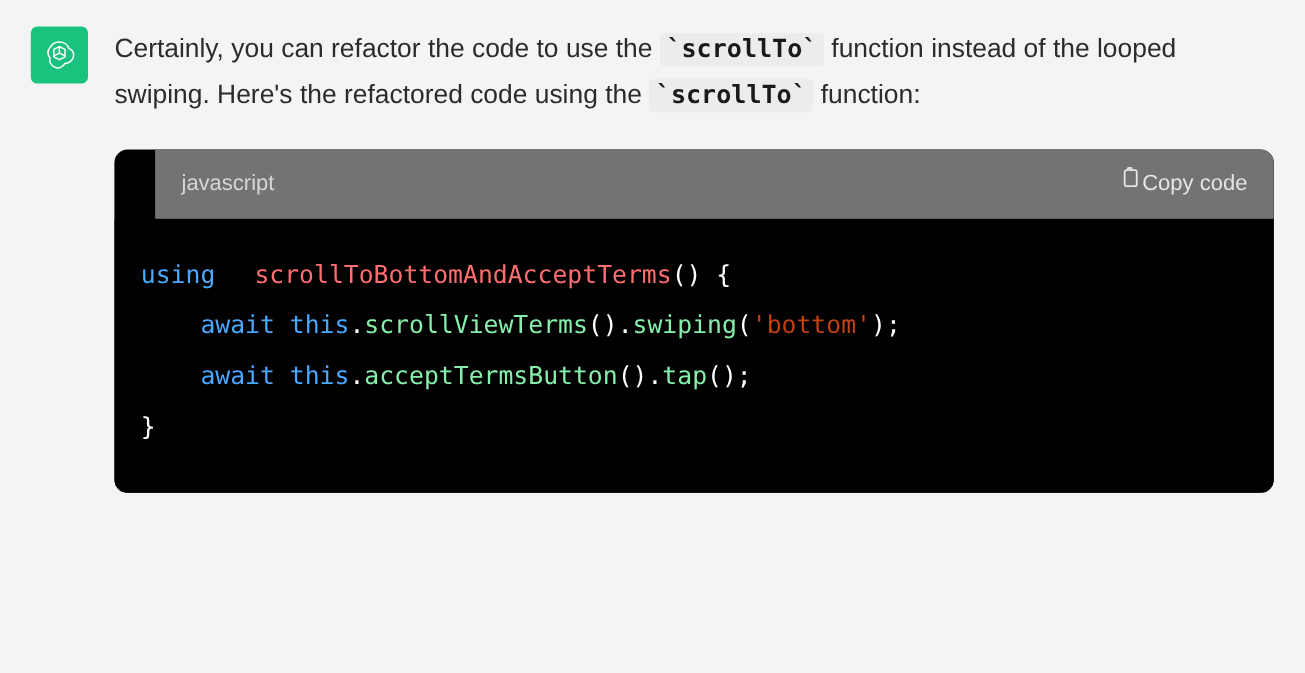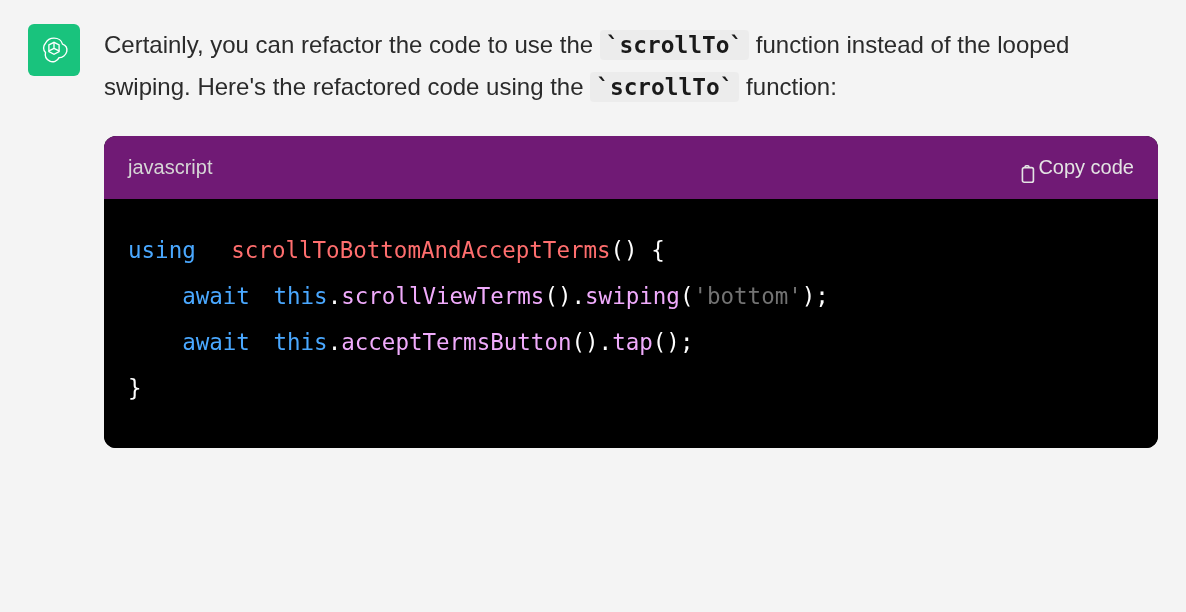--- a/index.html
+++ b/index.html
@@ -43,51 +43,52 @@
     border-radius: 4px;
     color: #1a1a1a;
   }
   .code-block {
     margin-top: 28px;
     border-radius: 12px;
     overflow: hidden;
     background: #000;
   }
   .code-header {
-    background: #701a75;
+    background: #737373;
     color: #d6d6d6;
     display: flex;
     justify-content: space-between;
     align-items: center;
     padding: 14px 24px;
     font-size: 20px;
+    margin-left: 37px;
   }
   .copy-btn {
     display: flex;
-    align-items: flex-end;
+    align-items: flex-start;
     cursor: pointer;
     color: #e4e4e4;
     font-size: 20px;
   }
   .copy-btn svg { width: 22px; height: 22px; }
   pre.code-body {
     background: #000;
     color: #fff;
     padding: 28px 24px 36px 24px;
     font-family: ui-monospace, "SF Mono", Menlo, Consolas, monospace;
     font-size: 22.5px;
     line-height: 2.05;
     white-space: pre;
     overflow-x: auto;
   }
   .tok-kw   { color: #4aa8ff; }   
-  .tok-this { color: #4aa8ff; margin-left: 10px; }
+  .tok-this { color: #4aa8ff; }
   .tok-fn   { color: #ff6e6e; margin-left: 22px; }   
-  .tok-call { color: #f0abfc; }
-  .tok-str  { color: #737373; }
+  .tok-call { color: #86efac; }
+  .tok-str  { color: #c2410c; }
   .tok-pun  { color: #ffffff; }
 </style>
 </head>
 <body>
 
 <div class="chat-row">
 
   <div class="avatar">
     <svg viewBox="0 0 40 40" fill="none">
       <g stroke="#ffffff" stroke-width="1.6" fill="none">

